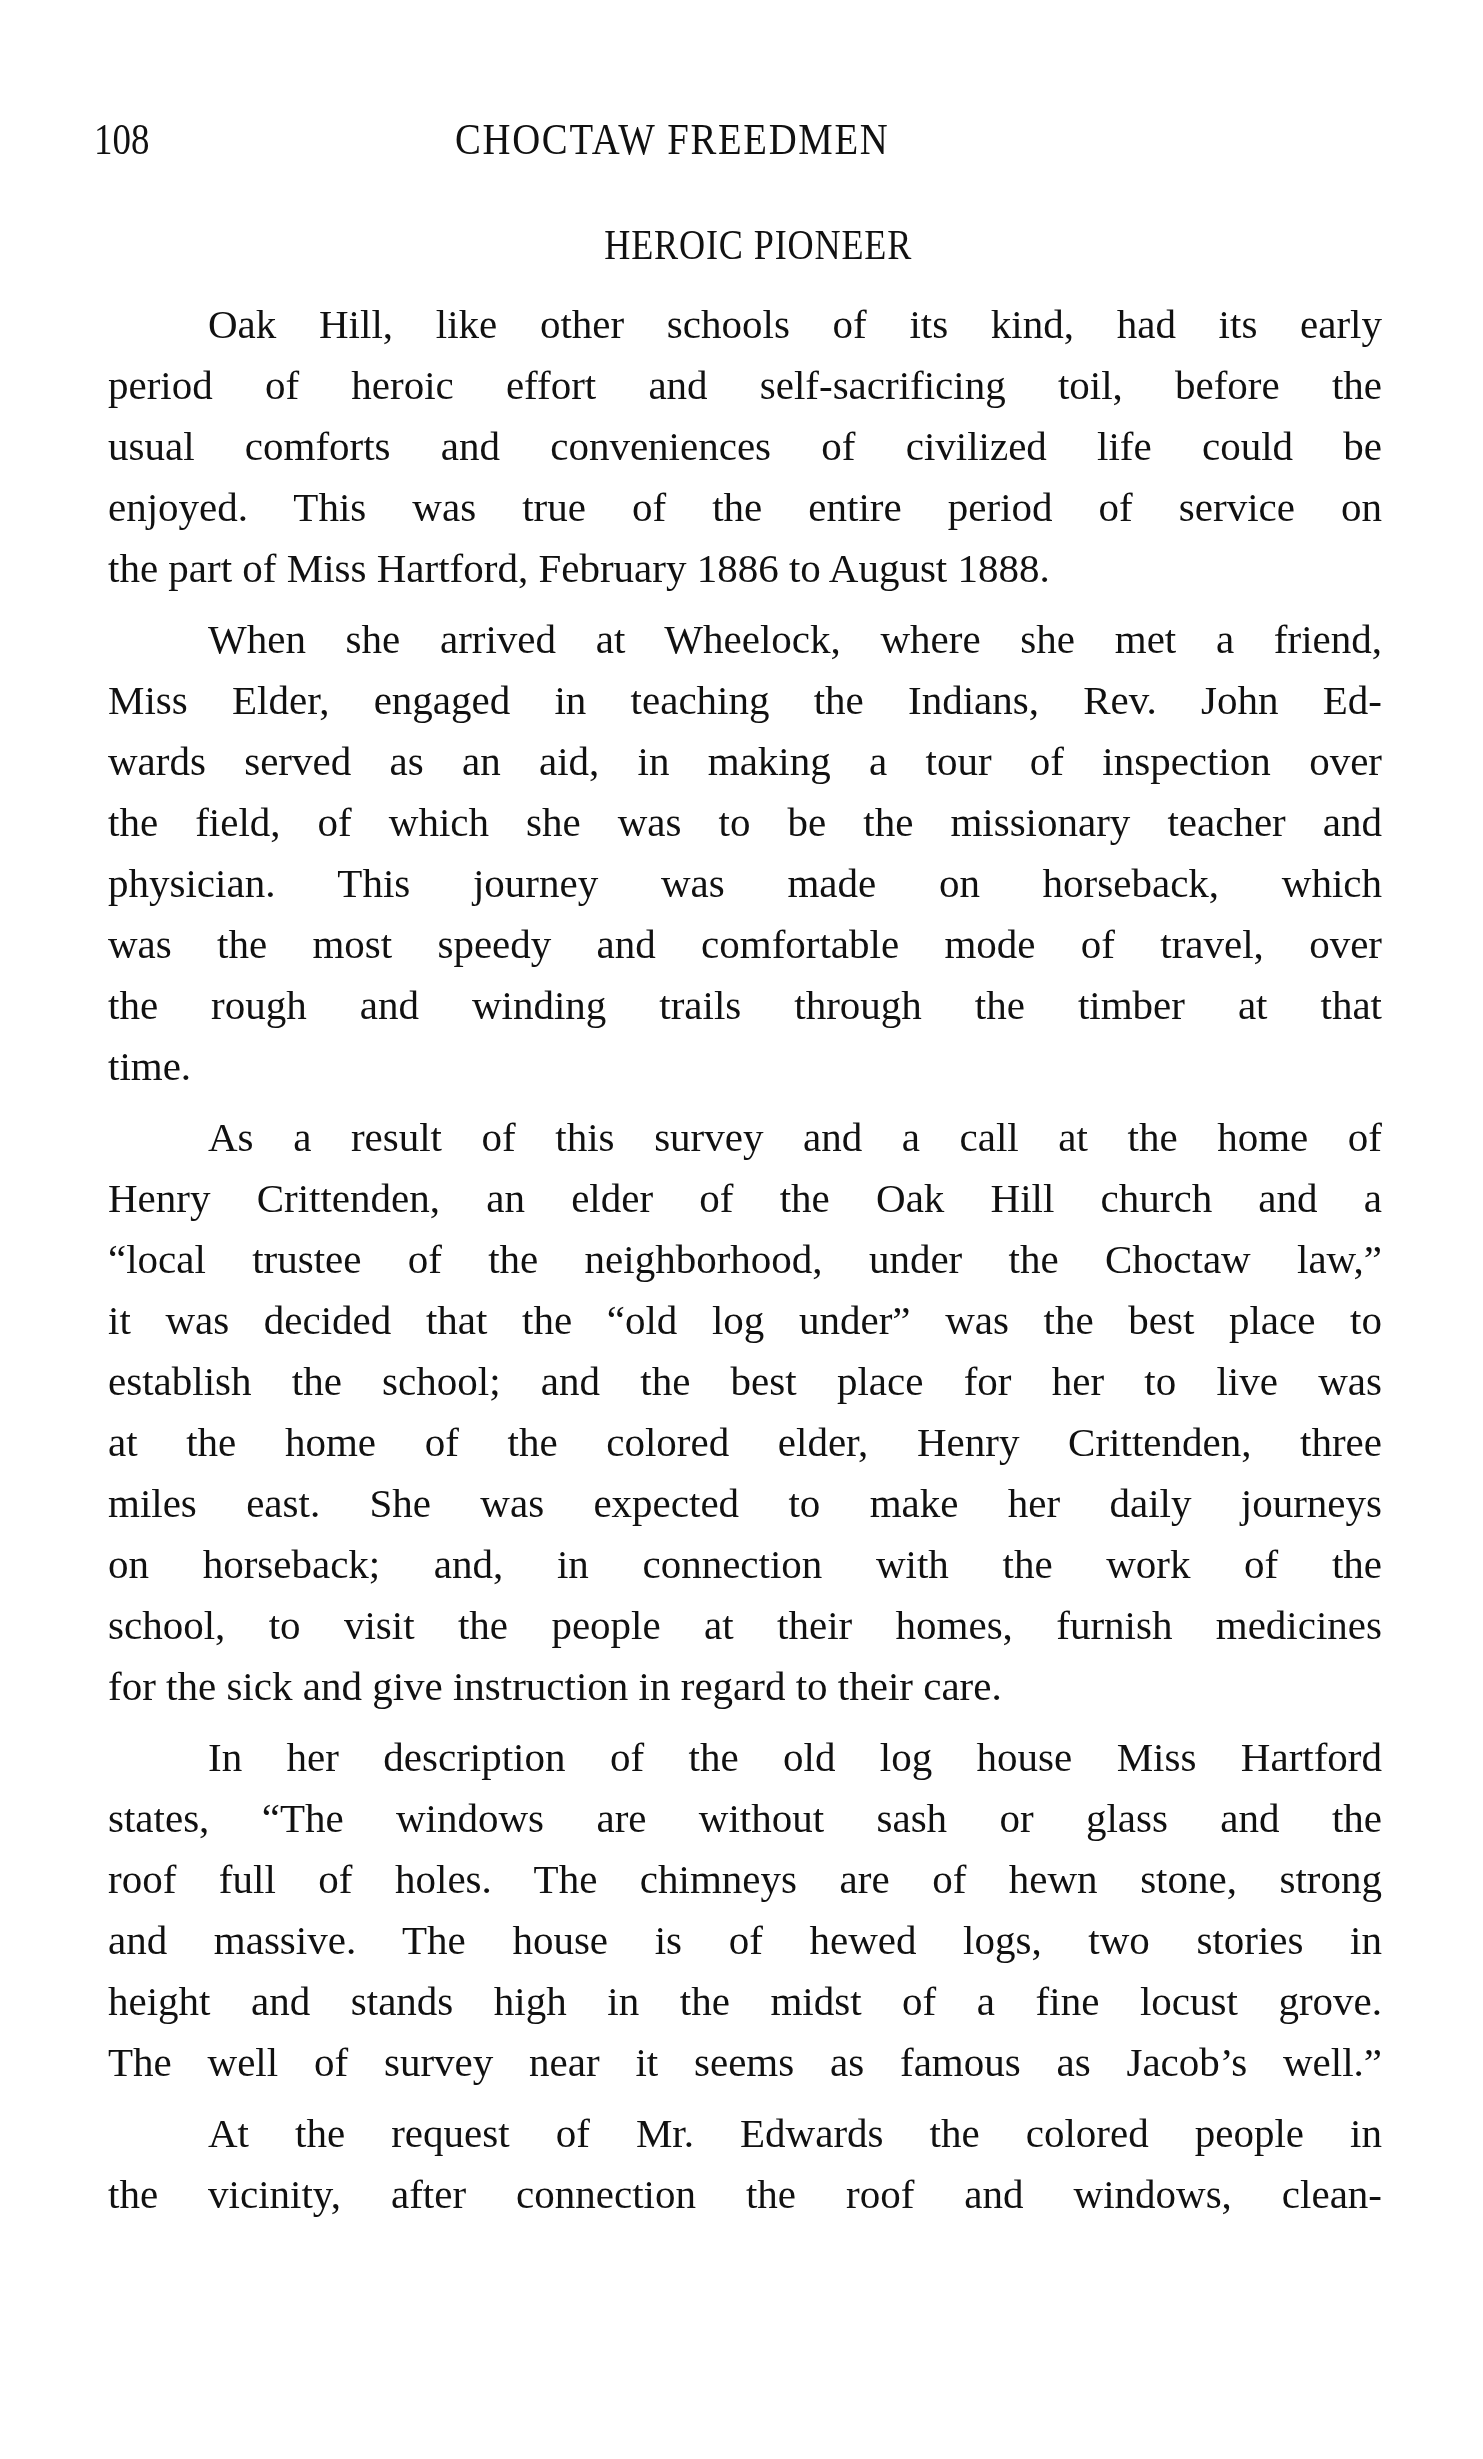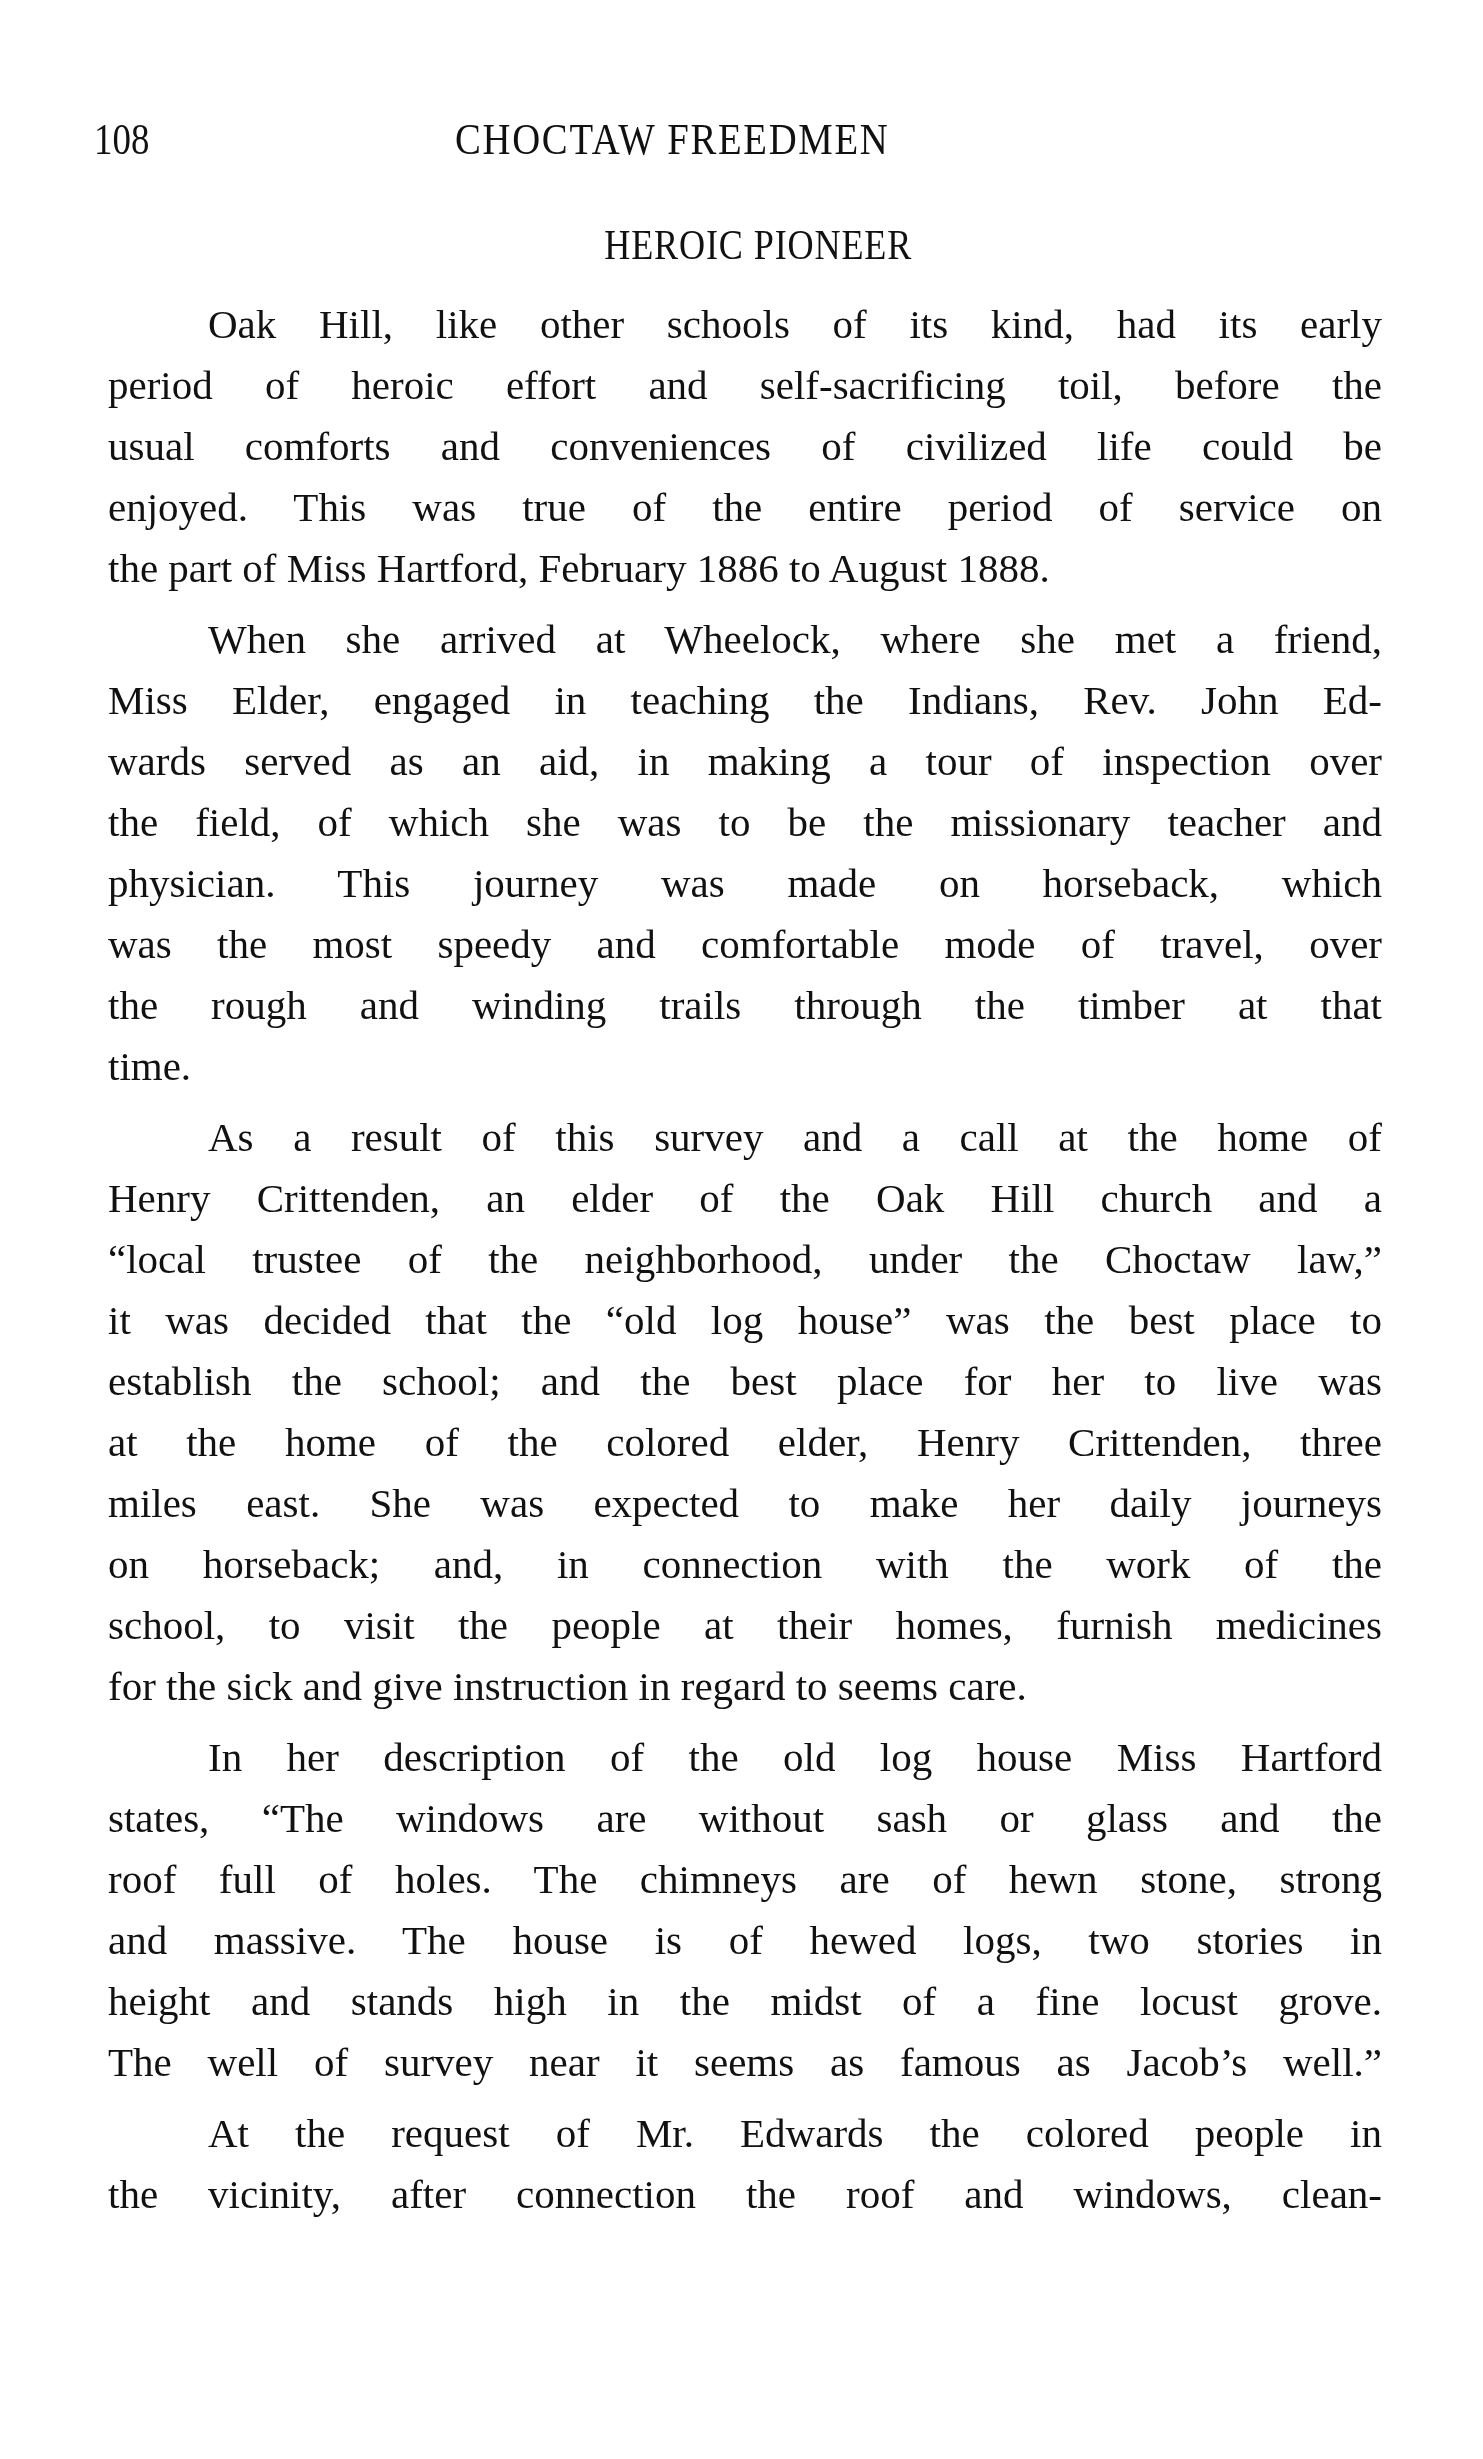--- a/index.html
+++ b/index.html
@@ -121,27 +121,27 @@
       <span class="line" style="white-space: nowrap;">physician.  This journey was made on horseback, which</span>
       <span class="line" style="white-space: nowrap;">was the most speedy and comfortable mode of travel, over</span>
       <span class="line" style="white-space: nowrap;">the rough and winding trails through the timber at that</span>
       <span class="line last" style="white-space: nowrap;">time.</span>
     </div>
 
     <div class="para">
       <span class="line indent" style="white-space: nowrap;">As a result of this survey and a call at the home of</span>
       <span class="line" style="white-space: nowrap;">Henry Crittenden, an elder of the Oak Hill church and a</span>
       <span class="line" style="white-space: nowrap;">“local trustee of the neighborhood, under the Choctaw law,”</span>
-      <span class="line" style="white-space: nowrap;">it was decided that the “old log house” was the best place to</span>
+      <span class="line" style="white-space: nowrap;">it was decided that the “old log under” was the best place to</span>
       <span class="line" style="white-space: nowrap;">establish the school; and the best place for her to live was</span>
       <span class="line" style="white-space: nowrap;">at the home of the colored elder, Henry Crittenden, three</span>
       <span class="line" style="white-space: nowrap;">miles east.  She was expected to make her daily journeys</span>
       <span class="line" style="white-space: nowrap;">on horseback; and, in connection with the work of the</span>
       <span class="line" style="white-space: nowrap;">school, to visit the people at their homes, furnish medicines</span>
-      <span class="line last" style="white-space: nowrap;">for the sick and give instruction in regard to seems care.</span>
+      <span class="line last" style="white-space: nowrap;">for the sick and give instruction in regard to their care.</span>
     </div>
 
     <div class="para">
       <span class="line indent" style="white-space: nowrap;">In her description of the old log house Miss Hartford</span>
       <span class="line" style="white-space: nowrap;">states, “The windows are without sash or glass and the</span>
       <span class="line" style="white-space: nowrap;">roof full of holes.  The chimneys are of hewn stone, strong</span>
       <span class="line" style="white-space: nowrap;">and massive.  The house is of hewed logs, two stories in</span>
       <span class="line" style="white-space: nowrap;">height and stands high in the midst of a fine locust grove.</span>
       <span class="line" style="white-space: nowrap;">The well of survey near it seems as famous as Jacob’s well.”</span>
     </div>

